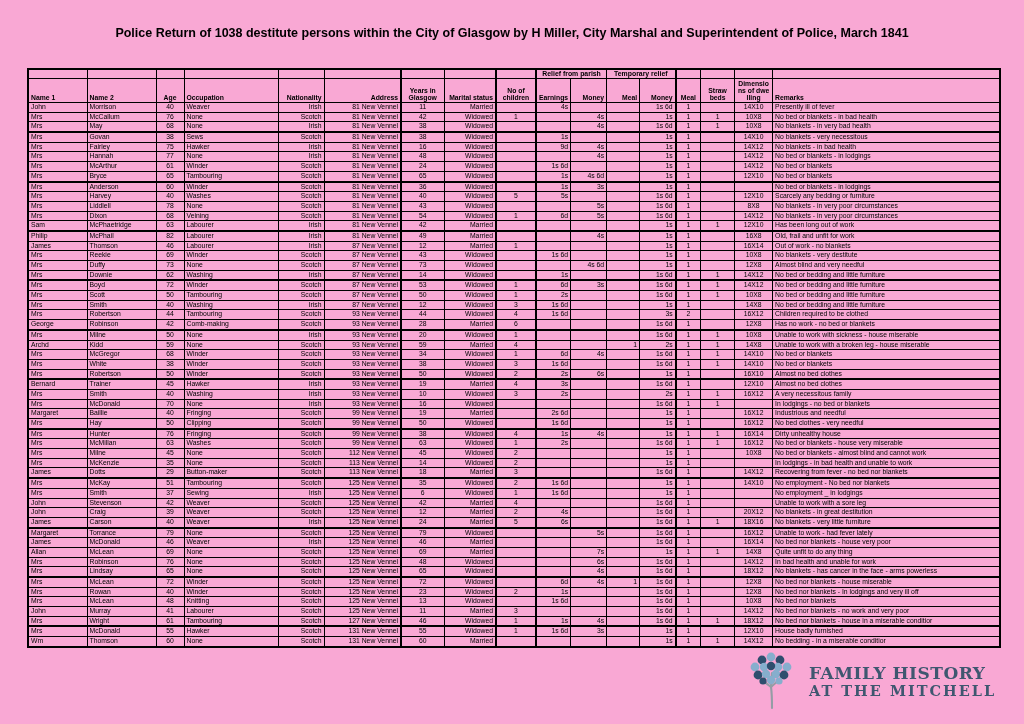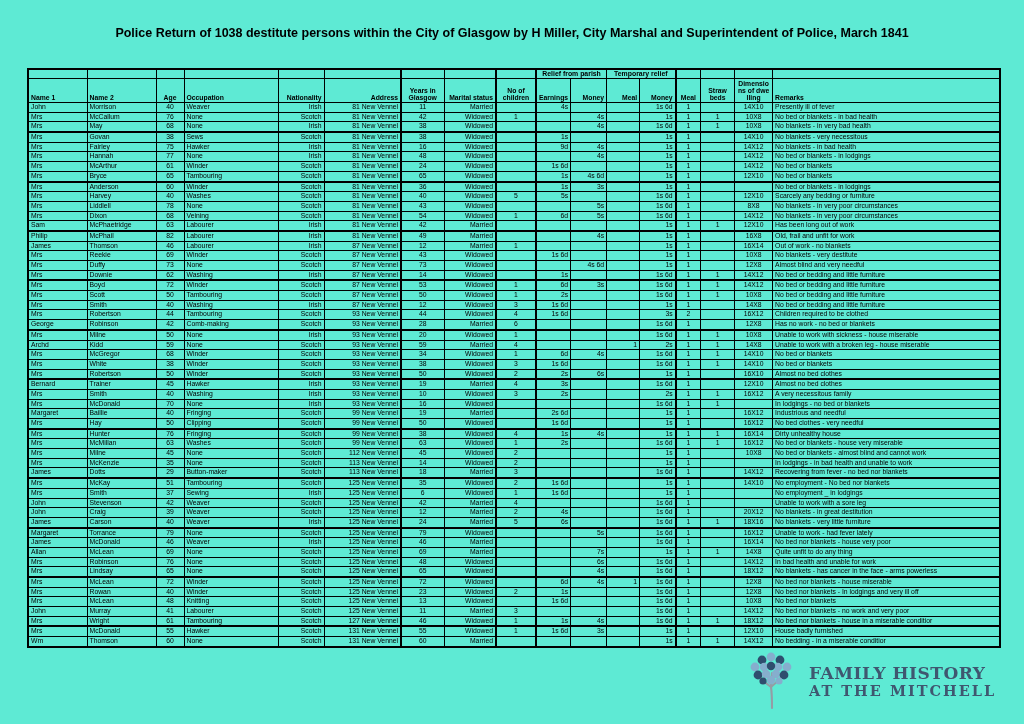--- a/index.html
+++ b/index.html
@@ -1,17 +1,17 @@
 <!DOCTYPE html>
 <html><head>
 <meta charset="utf-8">
 <style>
   html,body{margin:0;padding:0;background:#ffffff;width:1024px;height:724px;overflow:hidden;
     font-family:"Liberation Sans",sans-serif;}
-  .page{position:relative;width:1024px;height:724px;background:#5eead4;}
+  .page{position:relative;width:1024px;height:724px;background:#f9a8d4;}
   .title{position:absolute;top:26px;left:0;width:1024px;text-align:center;
     font-size:12.5px;font-weight:bold;color:#000;}
   .tablewrap{position:absolute;top:68px;left:27px;}
   table{border-collapse:collapse;table-layout:fixed;}
   #ledger{border:2px solid #000;}
   #ledger th,#ledger td{border:1px solid #000;font-size:6.8px;padding:0 2px;overflow:hidden;color:#000;}
   #ledger td{height:8.7px;line-height:8.6px;white-space:nowrap;}
   #ledger tr.top th{height:8px;font-weight:bold;font-size:6.9px;text-align:center;line-height:8px;}
   #ledger tr.labels th{height:21px;line-height:7px;vertical-align:bottom;font-weight:bold;
     white-space:normal;padding:1px 2px;}

